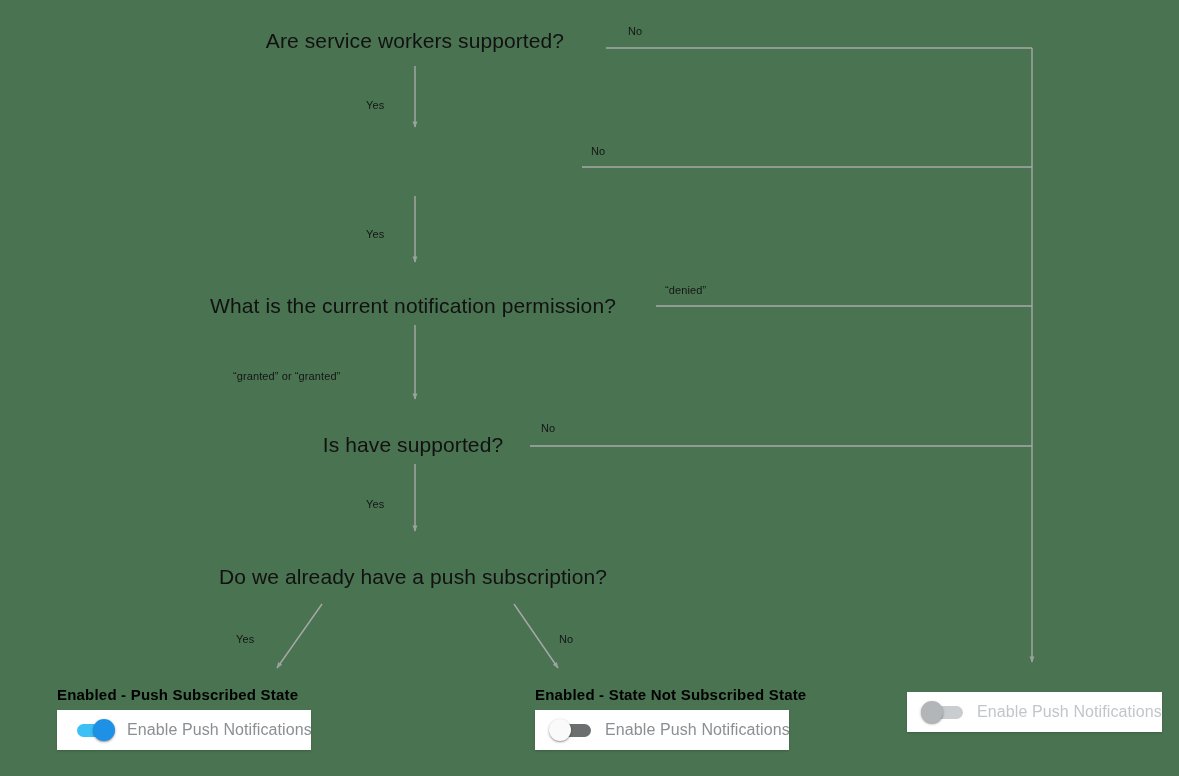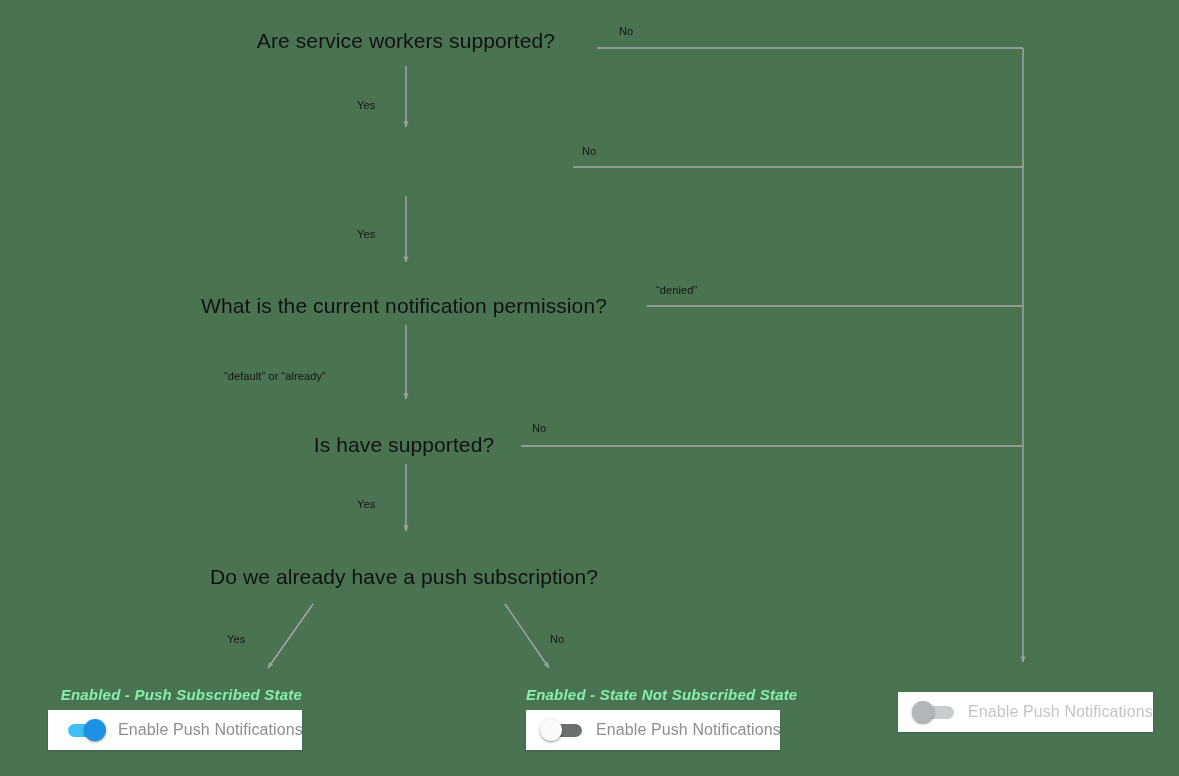--- a/index.html
+++ b/index.html
@@ -9,21 +9,21 @@
   body {
     width: 1179px;
     height: 776px;
     background: #4a7351;
     font-family: "Liberation Sans", sans-serif;
     overflow: hidden;
     position: relative;
   }
   #stage {
     position: absolute;
-    left: 5px;
+    left: 14px;
     top: 0;
     width: 1079px;
     height: 776px;
   }
   
   #connectors {
     position: absolute;
     left: 0;
     top: 0;
     width: 1179px;
@@ -49,26 +49,25 @@
     line-height: 18px;
     white-space: nowrap;
     letter-spacing: 0.1px;
   }
   
   .state-group {
     position: absolute;
     top: 686px;
   }
   .state-title {
-    color: #86efac;
+    color: #000000;
     font-size: 15px;
-    font-style: italic;
     font-weight: 700;
     line-height: 18px;
-    text-align: right;
+    text-align: left;
     white-space: nowrap;
     letter-spacing: 0.2px;
   }
   .state-card {
     margin-top: 6px;
     background: #ffffff;
     height: 40px;
     display: flex;
     align-items: center;
     padding: 0 8px 0 14px;
@@ -162,21 +161,21 @@
   <div class="edge-label" style="left:614px; top:22px;">No</div>
 
   <div class="edge-label" style="left:352px; top:96px;">Yes</div>
 
   <div class="edge-label" style="left:577px; top:142px;">No</div>
 
   <div class="edge-label" style="left:352px; top:225px;">Yes</div>
 
   <div class="edge-label" style="left:651px; top:281px;">“denied”</div>
 
-  <div class="edge-label" style="left:219px; top:367px;">“default” or “already”</div>
+  <div class="edge-label" style="left:219px; top:367px;">“granted” or “granted”</div>
 
   <div class="edge-label" style="left:527px; top:419px;">No</div>
 
   <div class="edge-label" style="left:352px; top:495px;">Yes</div>
 
   <div class="edge-label" style="left:222px; top:630px;">Yes</div>
 
   <div class="edge-label" style="left:545px; top:630px;">No</div>
 
   <div class="state-group" style="left:43px; width:254px;">

